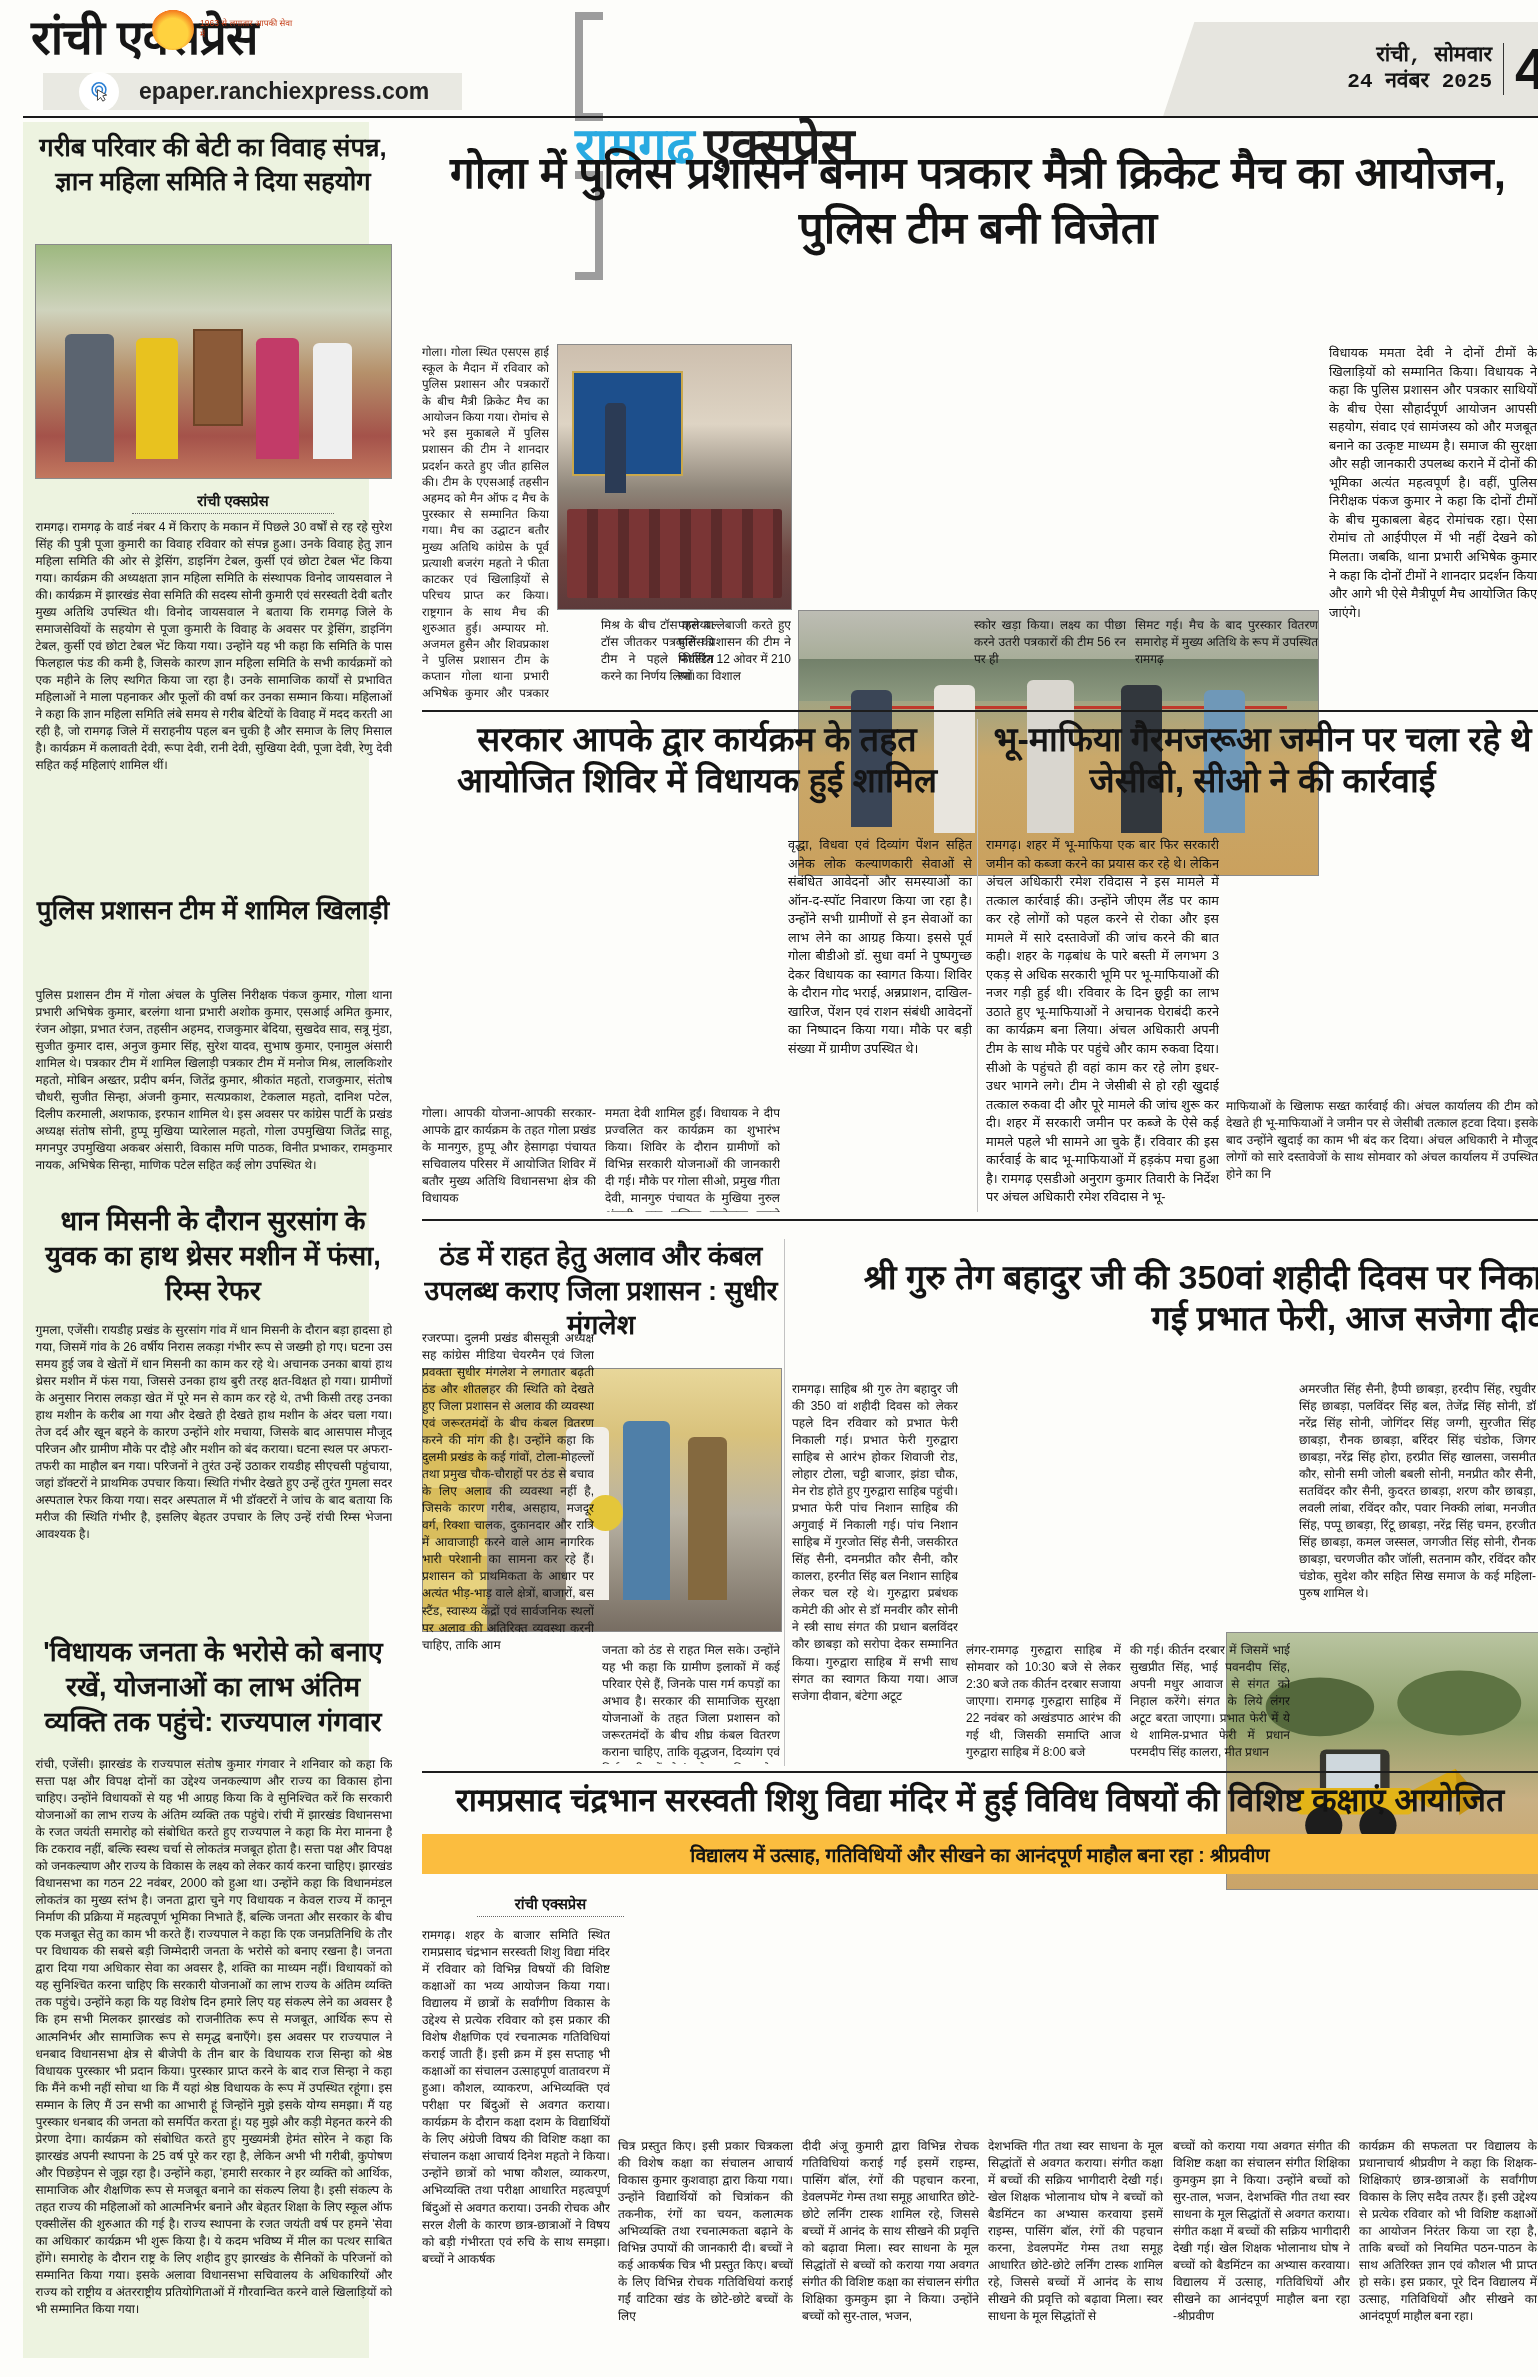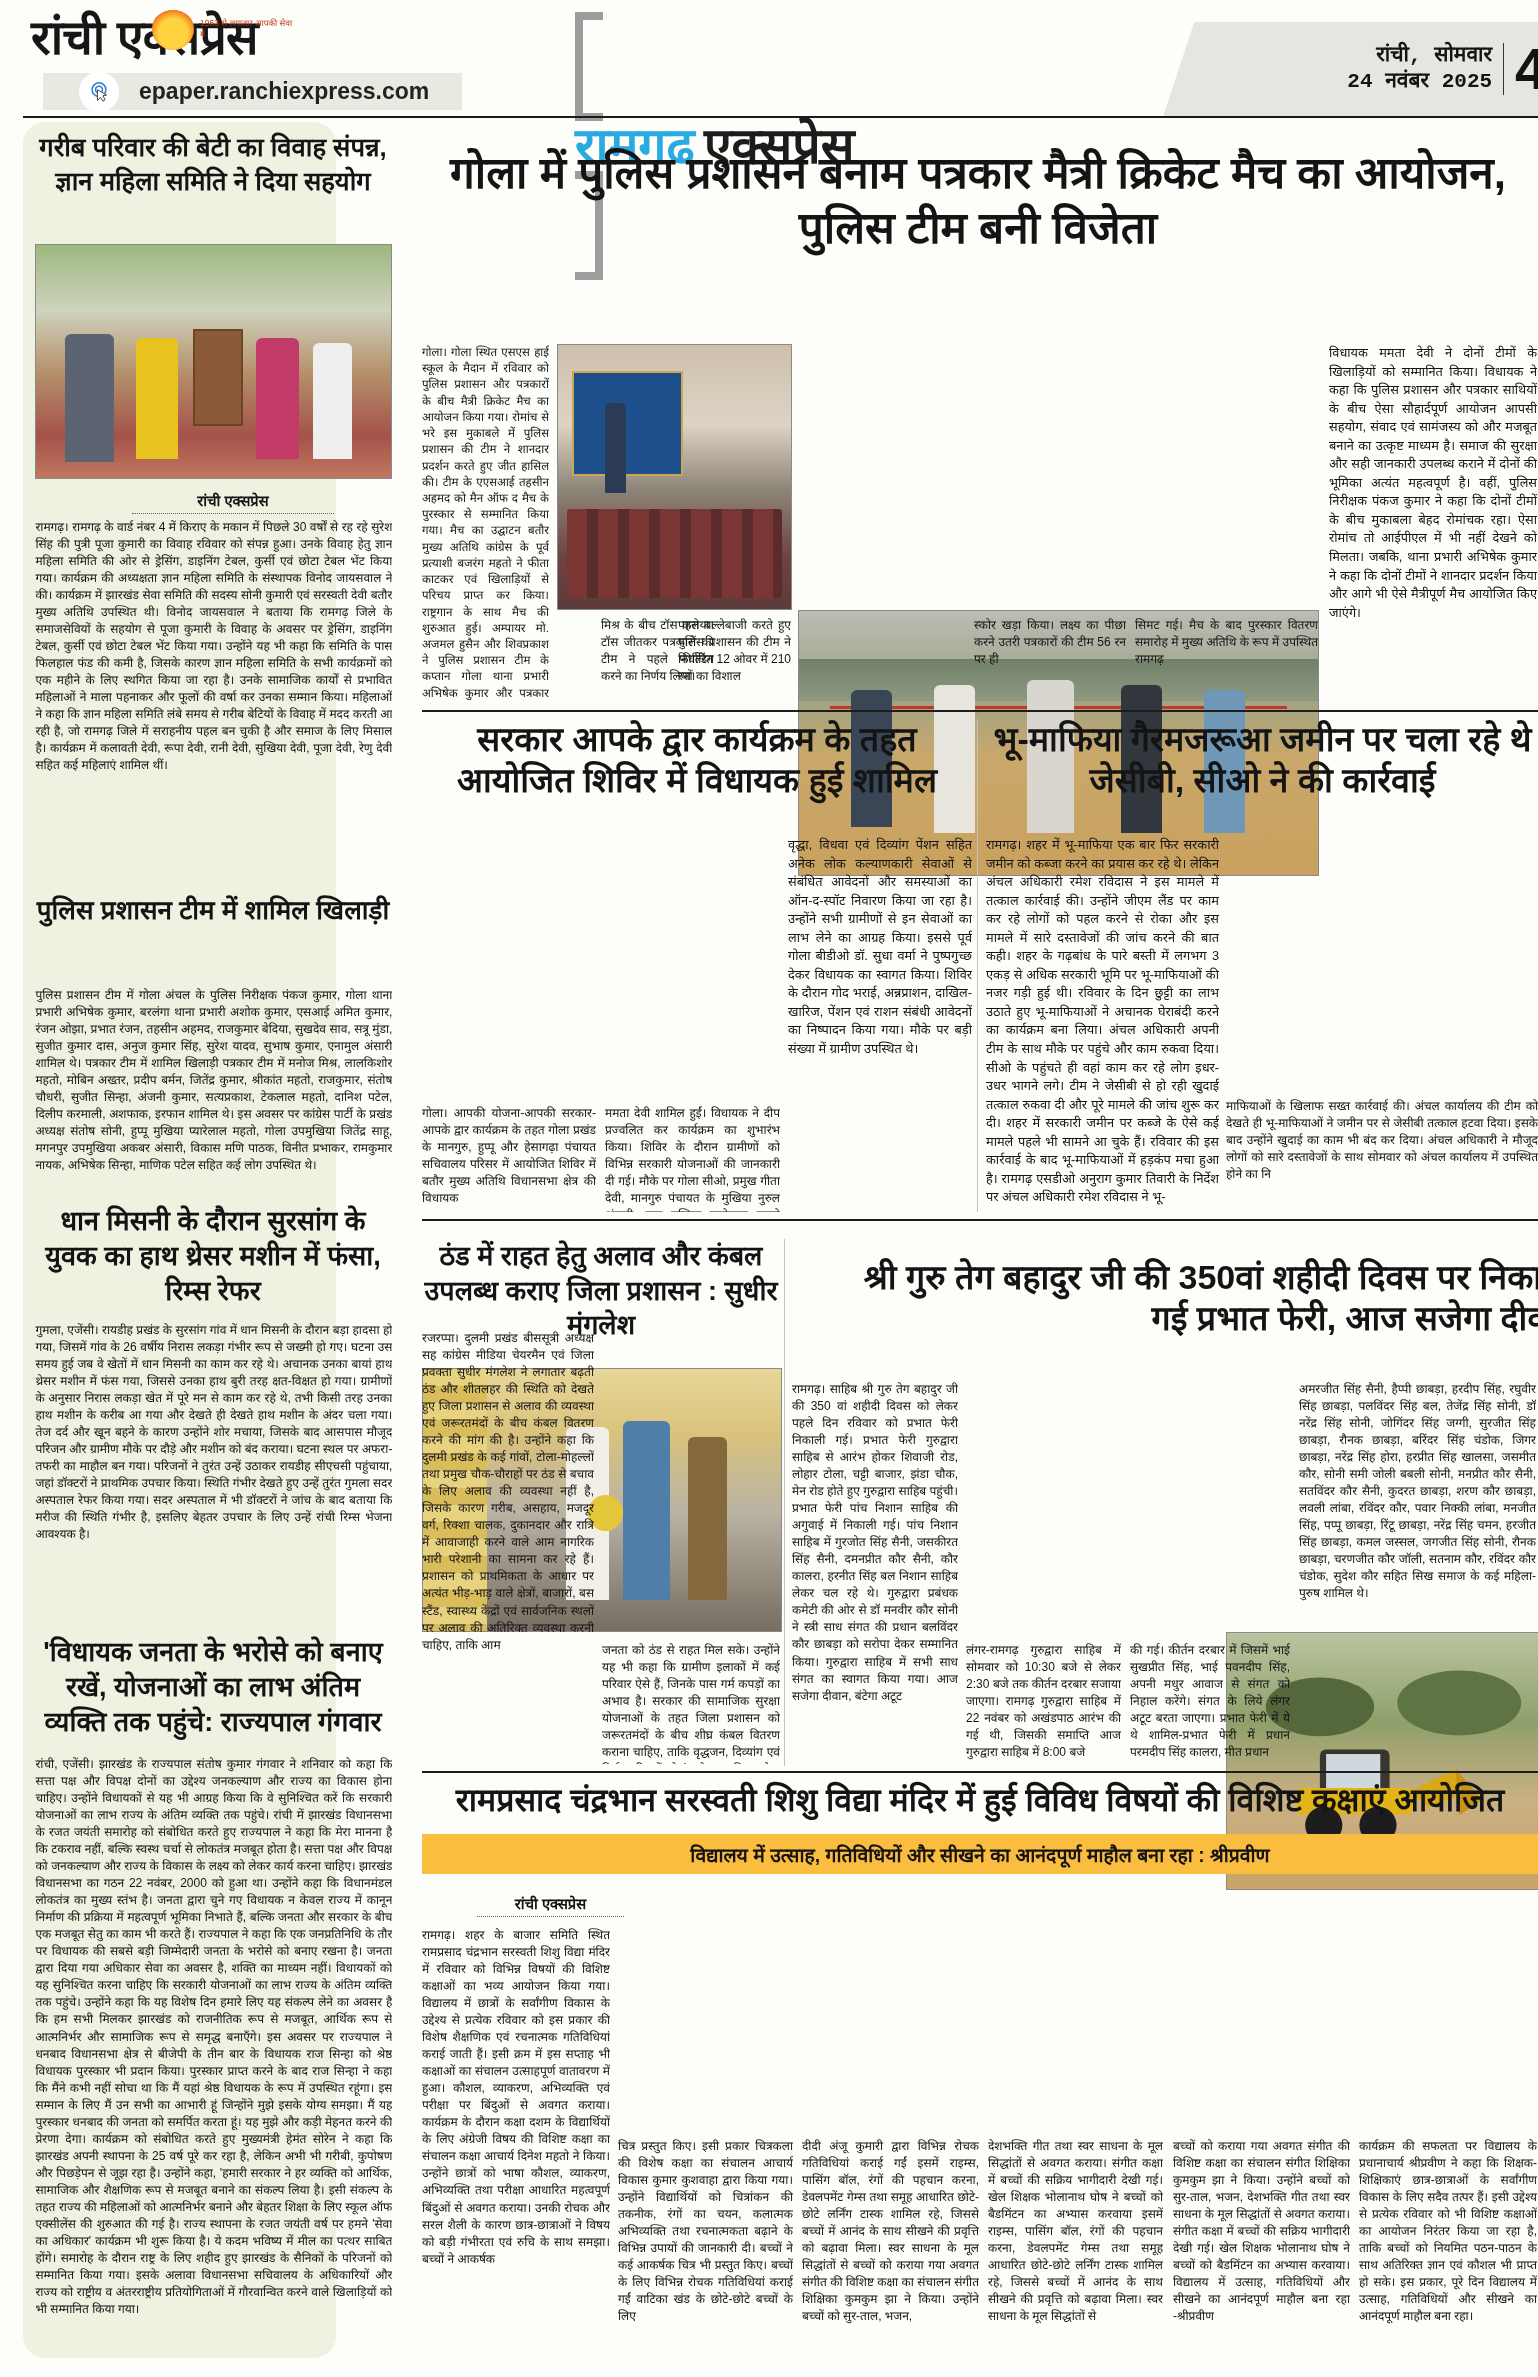--- a/index.html
+++ b/index.html
@@ -84,21 +84,21 @@
   <div class="abs datebox" style="left:1163px;top:22px;width:376px;height:85px;">
     <div class="dates">
       <div data-bind="masthead.dateline_place">रांची, सोमवार</div>
       <div data-bind="masthead.dateline_date">24 नवंबर 2025</div>
     </div>
     <div class="pageno" data-bind="masthead.page_number">4</div>
   </div>
 
   <div class="abs rule-b" style="left:23px;top:116px;width:1515px;height:2.3px;"></div>
 
-  <div class="abs sidebar" style="left:23px;top:122px;width:313px;height:2236px;border-radius:22px;">
+  <div class="abs sidebar" style="left:23px;top:122px;width:346px;height:2236px;">
 
     <div class="abs c h-side1" style="left:11px;top:9.3px;width:358px;" data-bind="sidebar.article1.headline">गरीब परिवार की बेटी का विवाह संपन्न, ज्ञान महिला समिति ने दिया सहयोग</div>
 
     <div class="abs photo" style="left:12.4px;top:122px;width:355px;height:233px;background:linear-gradient(180deg,#9db87f 0%,#cfd3bd 28%,#b5906a 55%,#a4524a 82%,#c2785f 100%);">
       <div style="position:absolute;left:8%;top:38%;width:14%;height:55%;background:#5b6470;border-radius:6.2px 6.2px 0 0;"></div>
       <div style="position:absolute;left:28%;top:40%;width:12%;height:52%;background:#e8c21f;border-radius:6.2px 6.2px 0 0;"></div>
       <div style="position:absolute;left:44%;top:36%;width:13%;height:40%;background:#8b5a38;border:2.3px solid #6d4426;"></div>
       <div style="position:absolute;left:62%;top:40%;width:12%;height:52%;background:#c23b68;border-radius:6.2px 6.2px 0 0;"></div>
       <div style="position:absolute;left:78%;top:42%;width:11%;height:50%;background:#efefef;border-radius:6.2px 6.2px 0 0;"></div>
     </div>

